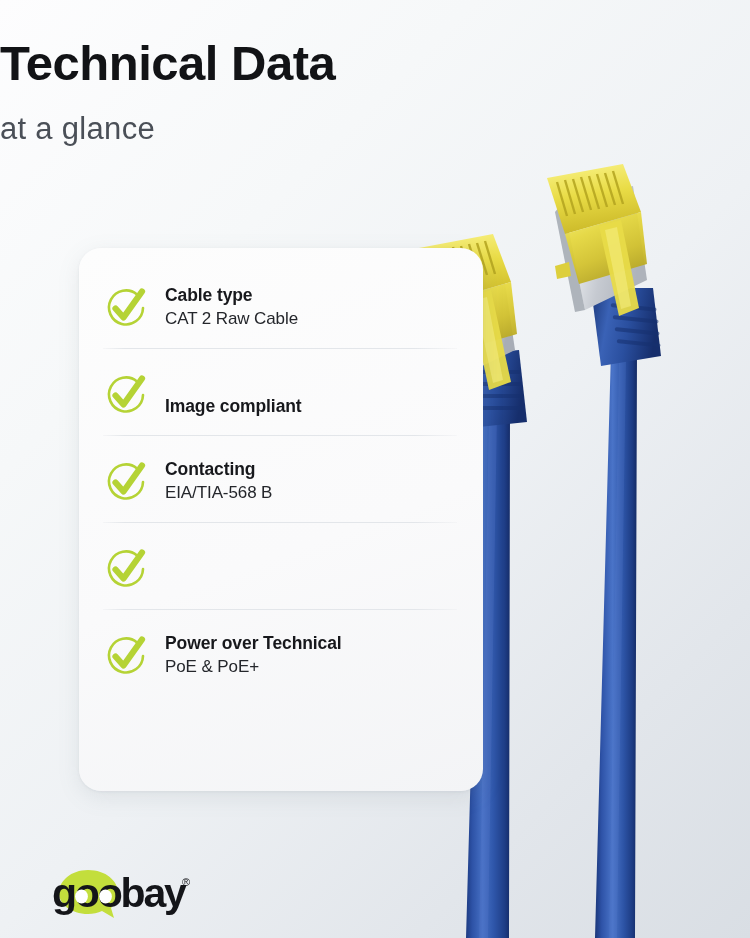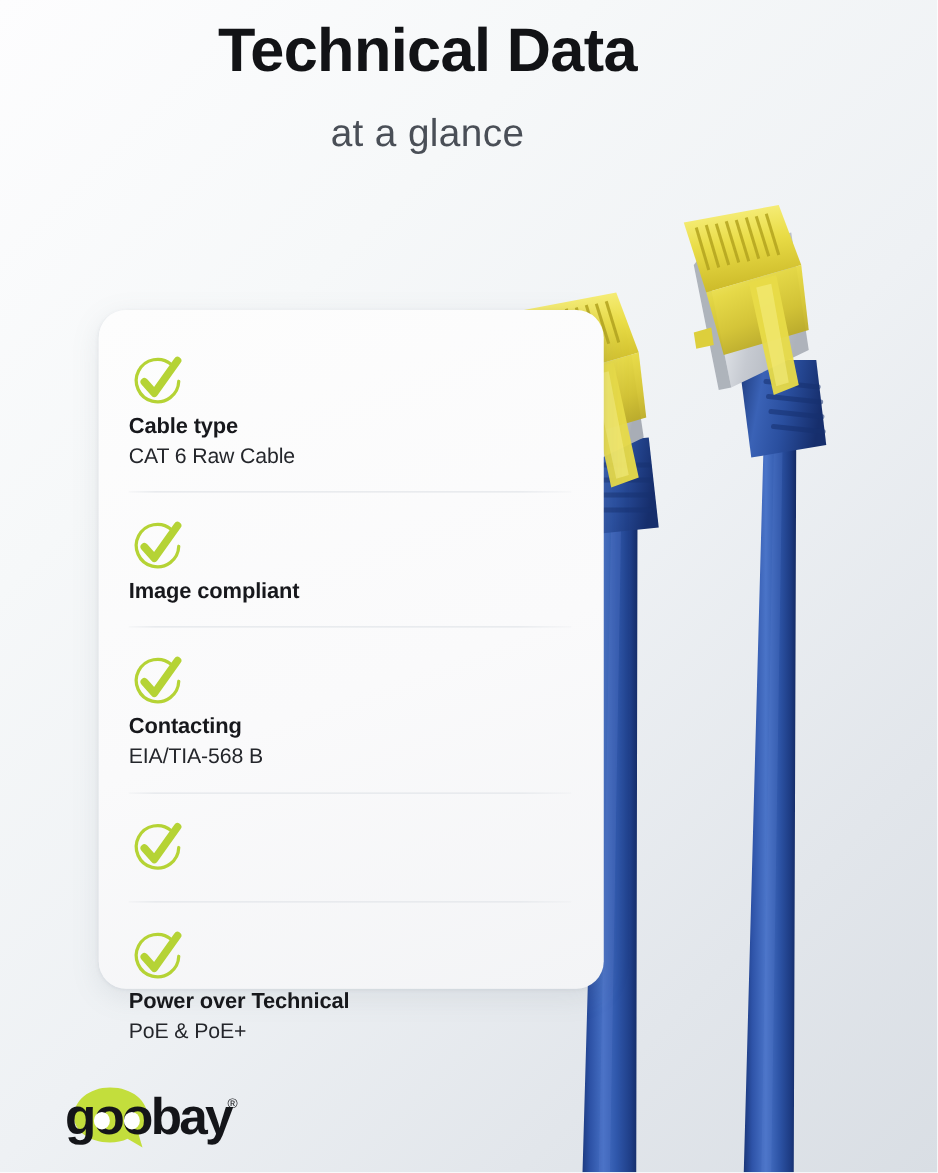--- a/index.html
+++ b/index.html
@@ -19,22 +19,22 @@
         #f6f8f9 28%,
         #eef1f4 55%,
         #e2e6eb 80%,
         #d9dee4 100%);
     overflow:hidden;
   }
 
   
   .header {
     position:absolute; top:0; left:0; width:684px;
-    text-align:center;
-    padding-top:16px;
+    text-align:left;
+    padding-top:38px;
   }
   .title {
     font-size:49px;
     font-weight:700;
     letter-spacing:-0.5px;
     color:#121316;
     line-height:1.05;
   }
   .subtitle {
     margin-top:22px;
@@ -66,24 +66,23 @@
   .feature-list {
     position:absolute;
     left:0; top:0;
     width:404px;
     padding:14px 0 0 0;
   }
 
   .feature {
     position:relative;
     display:flex;
-    align-items:flex-start;
+    align-items:flex-end;
     padding:0 20px 0 24px;
     min-height:86px;
-    flex-direction:column;
   }
 
   .divider {
     height:1px;
     margin:0 26px 0 24px;
     background:linear-gradient(to right,
        rgba(210,214,220,0.15) 0%,
        #e3e6ea 6%,
        #e3e6ea 88%,
        rgba(210,214,220,0.12) 100%);
@@ -269,21 +268,21 @@
 
       <div class="feature row-pad">
         <div class="check-wrap">
           <svg viewBox="0 0 46 46" xmlns="http://www.w3.org/2000/svg">
             <path d="M34 9.5 A17 17 0 1 0 40 23" fill="none" stroke="#b5d335" stroke-width="2.6" stroke-linecap="round"></path>
             <path d="M12.5 23.5 L20.5 32.5 L39 6.5" fill="none" stroke="#b5d335" stroke-width="6.2" stroke-linecap="round" stroke-linejoin="round"></path>
           </svg>
         </div>
         <div class="ftext">
           <div class="fheading">Cable type</div>
-          <div class="fdesc">CAT 6 Raw Cable</div>
+          <div class="fdesc">CAT 2 Raw Cable</div>
         </div>
       </div>
 
       <div class="divider"></div>
 
       <div class="feature row-pad">
         <div class="check-wrap">
           <svg viewBox="0 0 46 46" xmlns="http://www.w3.org/2000/svg">
             <path d="M34 9.5 A17 17 0 1 0 40 23" fill="none" stroke="#b5d335" stroke-width="2.6" stroke-linecap="round"></path>
             <path d="M12.5 23.5 L20.5 32.5 L39 6.5" fill="none" stroke="#b5d335" stroke-width="6.2" stroke-linecap="round" stroke-linejoin="round"></path>

